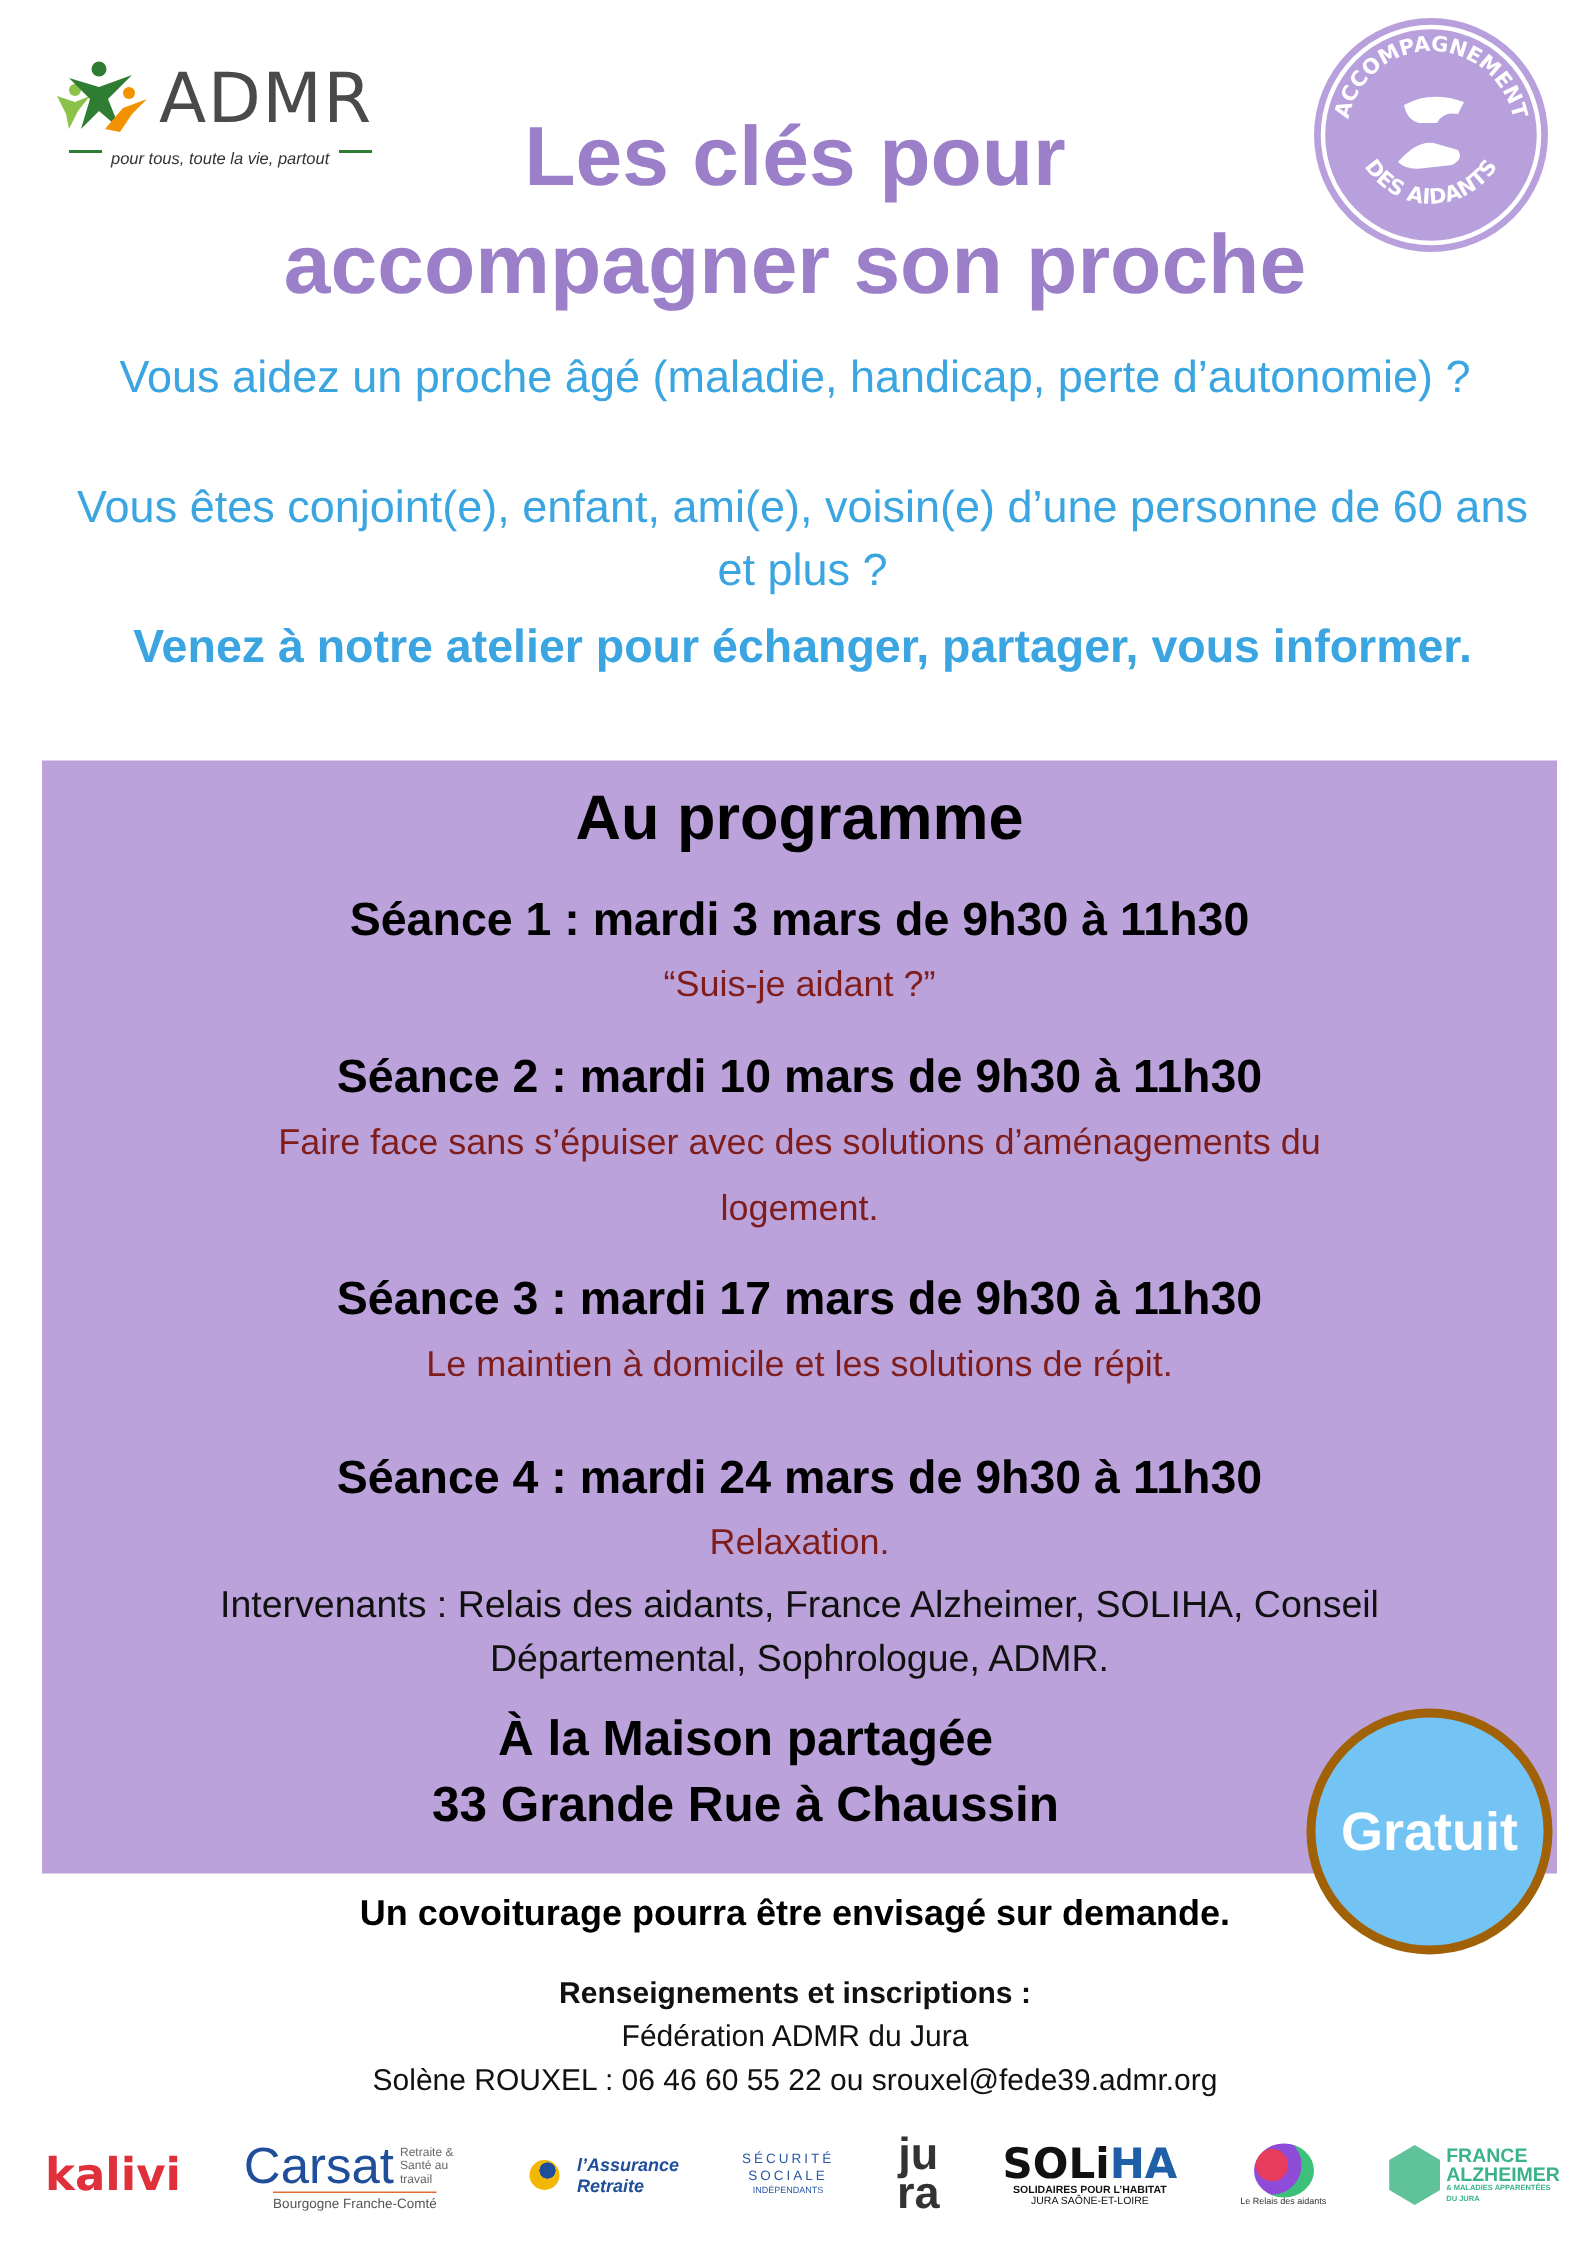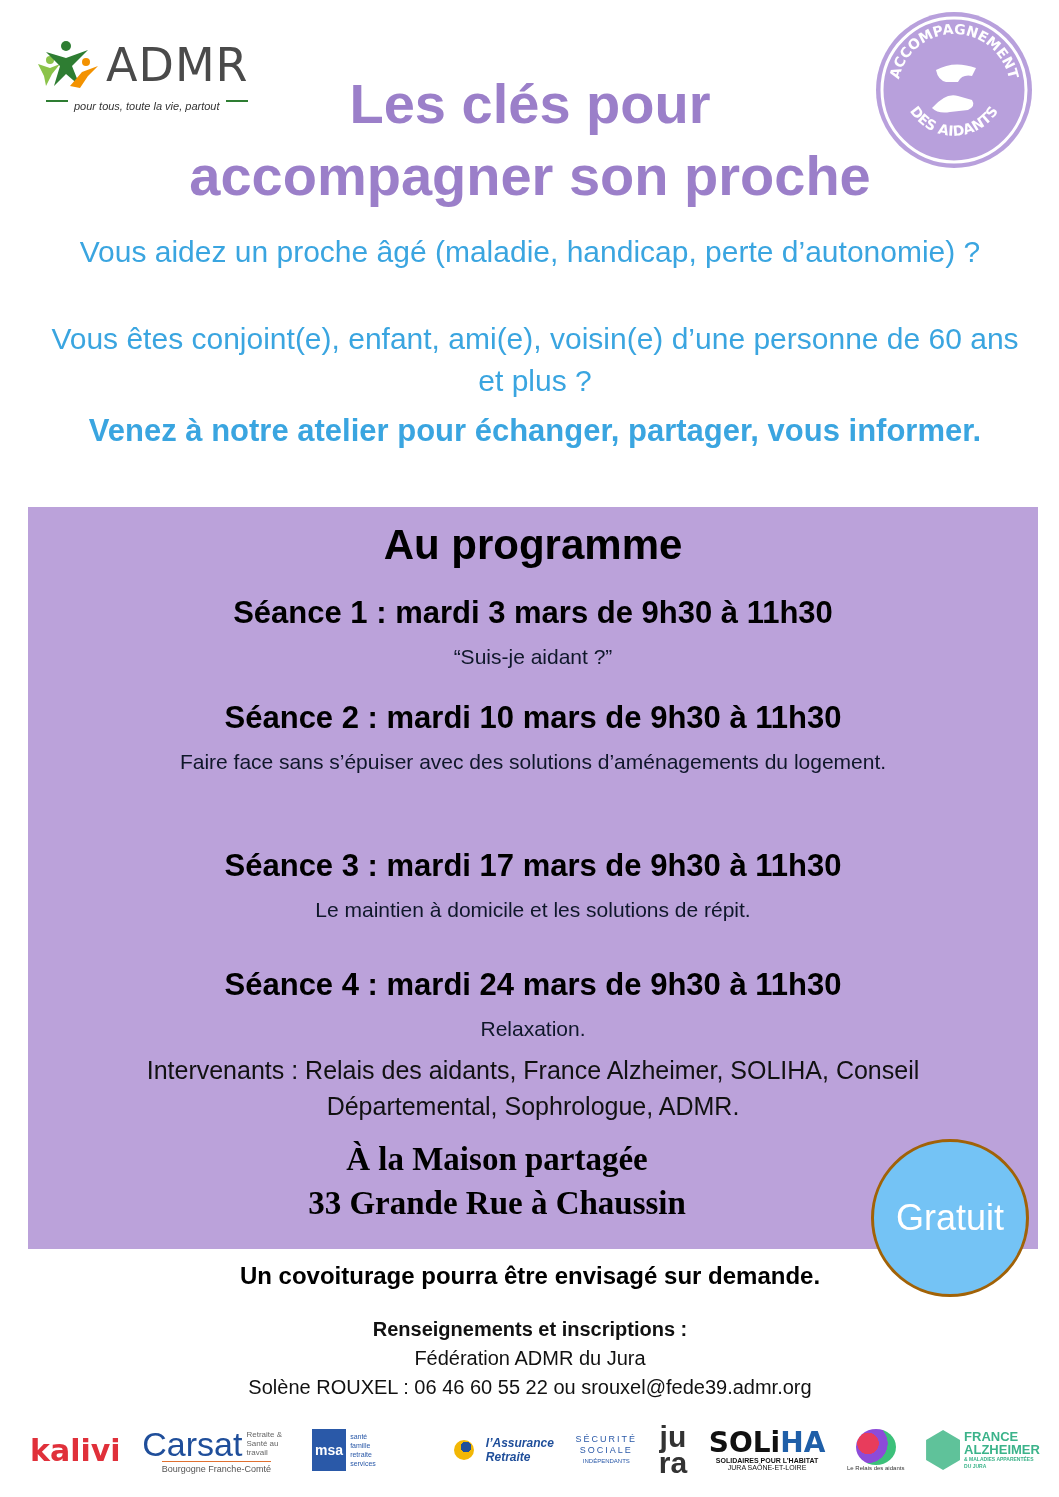--- a/index.html
+++ b/index.html
@@ -26,27 +26,27 @@
   .intro { color: #3aa5e0; font-size: 30px; line-height: 42px; }
   #intro1 { left: 60px; top: 231px; width: 940px; }
   #intro2 { left: 40px; top: 318px; width: 990px; }
   #intro3 { left: 60px; top: 411px; width: 950px; font-weight: 700; font-size: 31px; line-height: 40px; }
 
   
   #program { left: 28px; top: 507px; width: 1010px; height: 742px; background: #bba2da; }
   #program-title { left: 0; top: 14px; width: 1010px; font-size: 42px; font-weight: 700; color: #000; }
   .session { position: absolute; left: 0; width: 1010px; text-align: center; }
   .session .head { font-weight: 700; font-size: 31px; line-height: 44px; color: #000; }
-  .session .desc { font-size: 21px; line-height: 44px; color: #0f172a; }
+  .session .desc { font-size: 24px; line-height: 44px; color: #7f1d1d; }
   #s1 { top: 84px; } #s2 { top: 189px; } #s3 { top: 337px; } #s4 { top: 442px; margin-top: 14px; }
   #speakers { left: 40px; top: 545px; width: 930px; font-size: 25px; line-height: 36px; color: #111; }
-  #place { left: 0; top: 630px; width: 938px; font-size: 33px; line-height: 44px; font-weight: 700; color: #000; font-family: Liberation Serif, serif; }
-
-  
-  #gratuit { left: 871px; top: 1139px; width: 152px; height: 152px; border-radius: 50%; background: #74c3f5; border: 3px solid #a16207; display: flex; align-items: center; justify-content: center; color: #fff; font-weight: 400; font-size: 36px; }
+  #place { left: 0; top: 630px; width: 938px; font-size: 33px; line-height: 44px; font-weight: 700; color: #000; }
+
+  
+  #gratuit { left: 871px; top: 1139px; width: 152px; height: 152px; border-radius: 50%; background: #74c3f5; border: 6px solid #a16207; display: flex; align-items: center; justify-content: center; color: #fff; font-weight: 700; font-size: 36px; }
 
   #carpool { left: 150px; top: 1262px; width: 760px; font-size: 24px; font-weight: 700; color: #000; }
   #contact { left: 150px; top: 1315px; width: 760px; font-size: 20px; line-height: 29px; color: #111; }
   #contact .ch { font-weight: 700; }
 
   
   #partners { left: 30px; top: 1418px; width: 1010px; height: 72px; display: flex; justify-content: space-between; }
   .partner { display: flex; flex-direction: column; align-items: center; justify-content: center; height: 64px; }
   .kalivi { color: #e0303a; font-weight: 700; font-size: 30px; font-family: "DejaVu Sans", sans-serif; }
   .carsat { color: #1f4e9a; font-size: 34px; font-weight: 400; line-height: 34px; }
@@ -154,31 +154,20 @@
     <span class="kalivi">kalivi</span>
   </div>
   <div class="partner">
     <div style="display:flex;align-items:center;gap:4px;">
       <span class="carsat">Carsat</span>
       <span style="font-size:8px;color:#666;width:44px;line-height:9px;">Retraite &amp; Santé au travail</span>
     </div>
     <span class="carsat-sub">Bourgogne Franche-Comté</span>
   </div>
   <div class="partner">
-    <div class="msa">
-      <div class="box">msa</div>
-      <div class="lines">
-        <div>santé</div>
-        <div>famille</div>
-        <div>retraite</div>
-        <div>services</div>
-      </div>
-    </div>
-  </div>
-  <div class="partner">
     <div style="display:flex;align-items:center;gap:12px;">
       <span style="display:inline-block;width:20px;height:20px;border-radius:50%;background:radial-gradient(circle at 60% 35%, #1f4e9a 0 30%, #f2b705 31% 100%);"></span>
       <div class="assur">
           <div>l’Assurance</div>
           <div>Retraite</div>
         </div>
     </div>
   </div>
   <div class="partner">
     <div class="secu">

